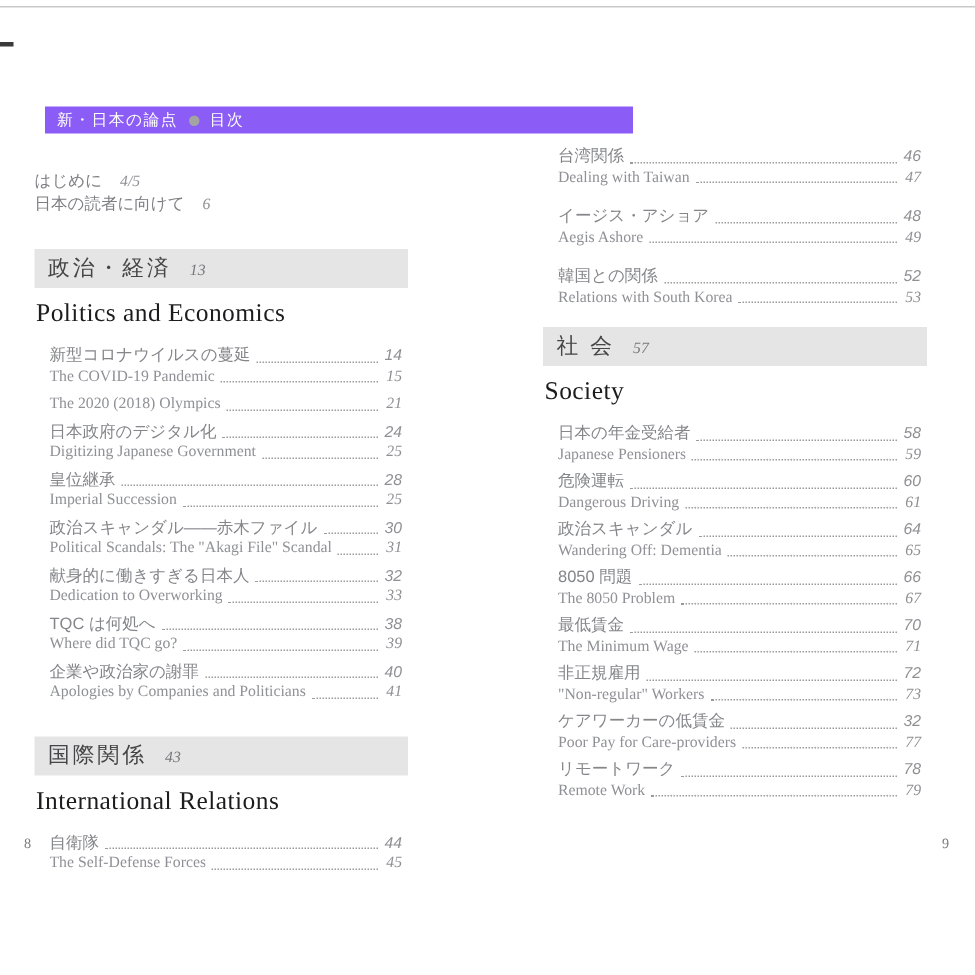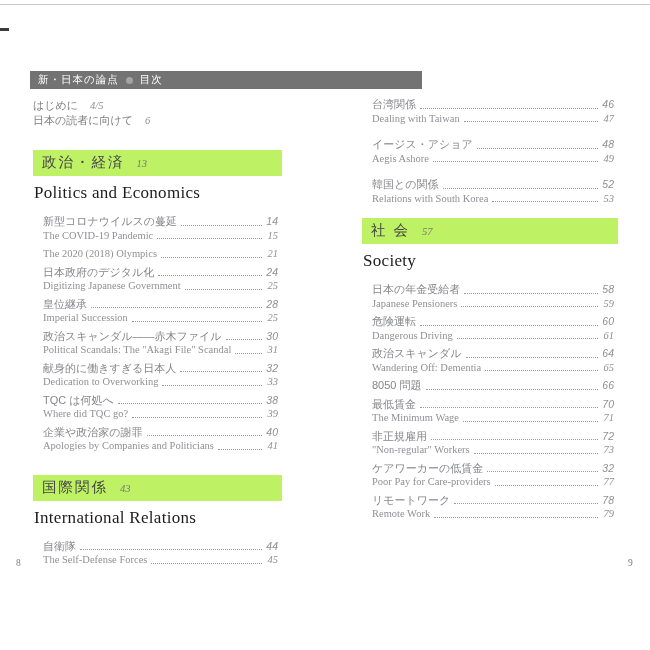--- a/index.html
+++ b/index.html
@@ -10,45 +10,45 @@
     position:relative;
     overflow:hidden;
   }
   .sheet{position:absolute;inset:0;background:#fff;}
   .top-rule{position:absolute;left:0;top:4px;width:650px;height:1px;background:#c9c9c9;}
   .corner-mark{position:absolute;left:0;top:28px;width:9px;height:3px;background:#3a3a3a;}
 
   
   .header-bar{
     position:absolute;left:30px;top:71px;width:392px;height:18px;
-    background:#737373;color:#ffffff;
+    background:#8b5cf6;color:#ffffff;
     display:flex;align-items:center;gap:7px;
     padding-left:8px;box-sizing:border-box;
     font-size:10.5px;letter-spacing:1px;
     font-family:"Liberation Sans","DejaVu Sans",sans-serif;
   }
   .header-bar .dot{
     width:7px;height:7px;border-radius:50%;
     background:#a3a3a3;display:inline-block;flex:0 0 auto;
   }
 
   
   .col{position:absolute;top:98px;}
-  .col-left{left:33px;width:249px;}
+  .col-left{left:23px;width:249px;margin-top:16px;}
   .col-right{left:362px;width:256px;}
 
   
   .fm{margin-bottom:22px;}
   .fm-line{font-size:11px;line-height:14px;color:#7e7f83;
     font-family:"Liberation Sans","DejaVu Sans",sans-serif;}
   .fm-p{margin-left:12px;color:#8f9094;font-family:"Liberation Serif",serif;font-style:italic;font-size:10.5px;}
 
   
   .sec-bar{
-    background:#bef264;
+    background:#e5e5e5;
     padding:3px 9px 4px;
     display:flex;align-items:baseline;
     margin-top:22px;
   }
   .sec-bar:first-child{margin-top:0;}
   .sec-ja{font-size:14.5px;color:#454547;letter-spacing:2px;
     font-family:"Liberation Sans","DejaVu Sans",sans-serif;}
   .sec-pg{font-size:10.5px;color:#77787c;margin-left:12px;font-style:italic;}
   .sec-en{
     font-size:17px;color:#1c1c1e;letter-spacing:.3px;
@@ -294,20 +294,25 @@
               <span class="dots"></span>
               <span class="pg">65</span>
             </div>
           </div>
           <div class="entry">
             <div class="toc-line ja">
               <span class="t">8050 問題</span>
               <span class="dots"></span>
               <span class="pg">66</span>
             </div>
+            <div class="toc-line en">
+              <span class="t">The 8050 Problem</span>
+              <span class="dots"></span>
+              <span class="pg">67</span>
+            </div>
           </div>
           <div class="entry">
             <div class="toc-line ja">
               <span class="t">最低賃金</span>
               <span class="dots"></span>
               <span class="pg">70</span>
             </div>
             <div class="toc-line en">
               <span class="t">The Minimum Wage</span>
               <span class="dots"></span>

